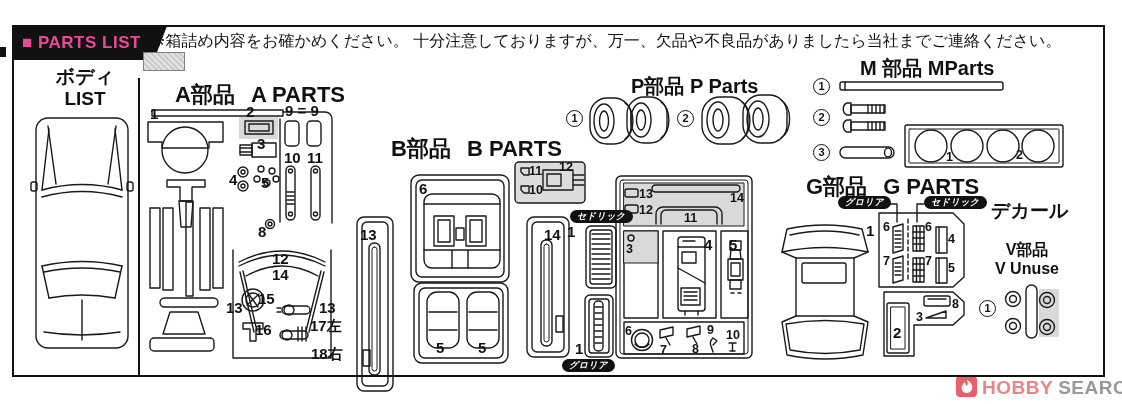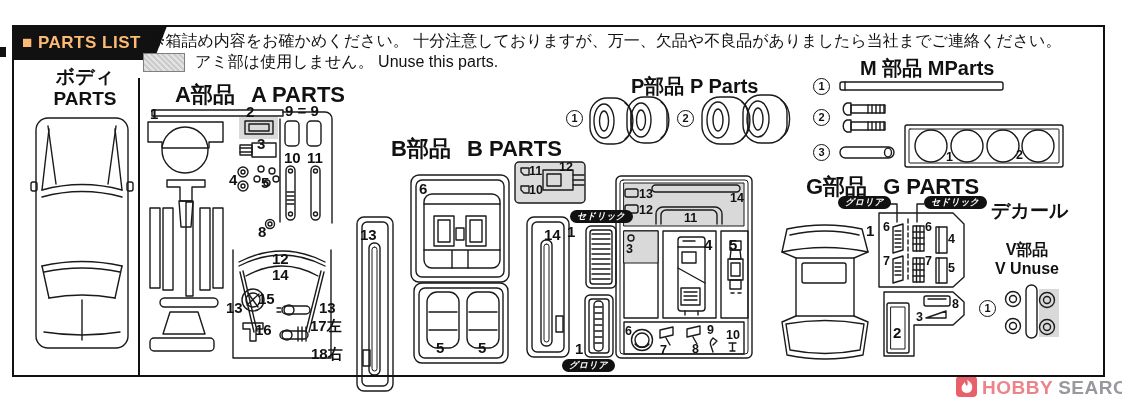--- a/index.html
+++ b/index.html
@@ -1,20 +1,20 @@
 <!DOCTYPE html>
 <html><head>
 <meta charset="utf-8">
 <style>
   html,body{margin:0;padding:0;background:#fff;}
   .stage{position:relative;width:1122px;height:404px;background:#fff;overflow:hidden;
          font-family:"Liberation Sans","DejaVu Sans",sans-serif;color:#111;}
   .frame{position:absolute;left:12px;top:25px;width:1093px;height:352px;border:2.5px solid #111;box-sizing:border-box;background:#fff;}
   .tick{position:absolute;left:0;top:47px;width:6px;height:10px;background:#111;}
-  .hdr{position:absolute;left:13px;top:26px;width:154px;height:34px;background:#111;color:#fdba74;
+  .hdr{position:absolute;left:13px;top:26px;width:154px;height:34px;background:#111;color:#ec4899;
        font-weight:bold;font-size:17px;line-height:34px;padding-left:9px;box-sizing:border-box;
        clip-path:polygon(0 0,100% 0,calc(100% - 13px) 100%,0 100%);letter-spacing:.5px;}
   .notice1{position:absolute;left:152px;top:31px;font-size:16px;white-space:nowrap;}
   .notice2{position:absolute;left:143px;top:52px;font-size:16px;display:flex;gap:10px;align-items:center;white-space:nowrap;}
   .swatch{width:40px;height:17px;border:1px solid #808080;
           background:repeating-linear-gradient(45deg,#cbcbcb 0 2px,#e3e3e3 2px 4px);}
   .divider{position:absolute;left:138px;top:78px;width:2px;height:297px;background:#111;}
   .title{position:absolute;font-weight:bold;white-space:nowrap;font-size:22px;}
   .t20{font-size:20px;}.t19{font-size:19px;}
   .gap{display:inline-block;width:16px;}
@@ -282,27 +282,26 @@
       </g>
     </g>
   </svg>
 
   <div class="frame" style="background:transparent;"></div>
   <div class="tick"></div>
   <div class="hdr"><span>■ PARTS LIST</span></div>
   <div class="notice1">※箱詰め内容をお確かめください。 十分注意しておりますが、万一、欠品や不良品がありましたら当社までご連絡ください。</div>
   <div class="notice2">
     <span class="swatch"></span>
-    <span>アミ部は使用しません。  Unuse this parts.</span>
   </div>
   <div class="divider"></div>
 
   <div class="bodyTitle">
     <div>ボディ</div>
-    <div>PARTS</div>
+    <div>LIST</div>
   </div>
   <div class="title" style="left:175px;top:80px">
     <span>A部品</span><span class="gap"></span><span>A PARTS</span>
   </div>
   <div class="title" style="left:391px;top:134px">
     <span>B部品</span><span class="gap"></span><span>B PARTS</span>
   </div>
   <div class="title t20" style="left:631px;top:73px">
     <span>P部品</span>&nbsp;<span>P Parts</span>
   </div>

